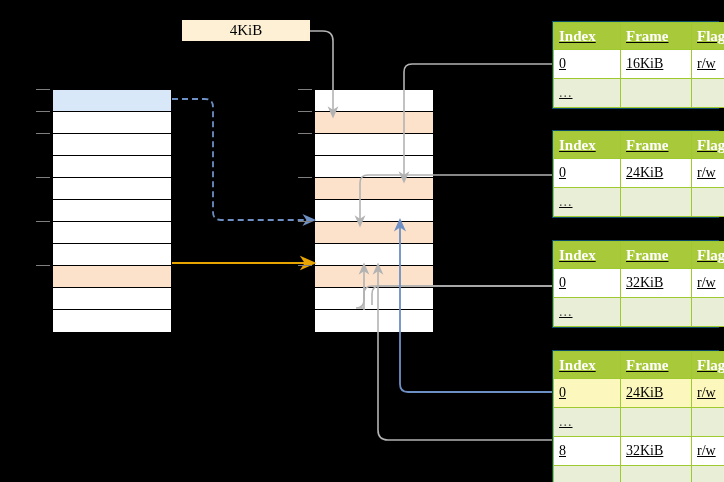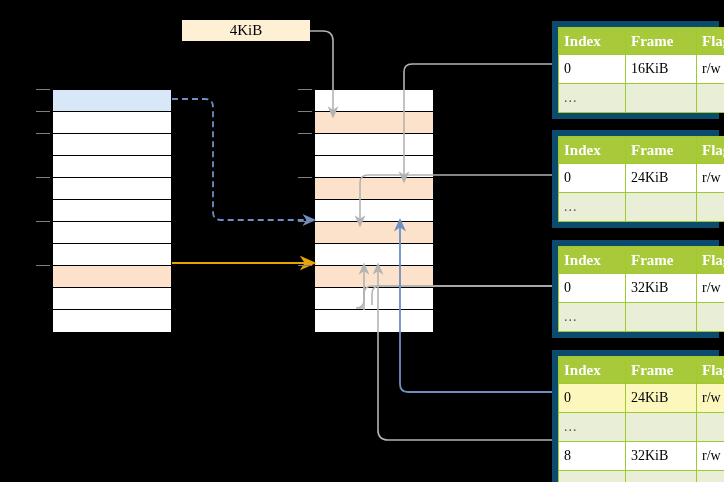--- a/index.html
+++ b/index.html
@@ -19,22 +19,22 @@
   
   .tick{position:absolute;height:1px;width:14px;background:#7f7f7f;}
 
   
   .kib-label{position:absolute;box-sizing:border-box;
              background:#fdf0d5;color:#000;
              font-size:15px;text-align:center;line-height:21px;}
 
   
   .pagetable{position:absolute;box-sizing:border-box;
-             border:6px solid #0c4a6e;background:#0ea5e9;
-             border-collapse:collapse;width:167px;}
+             border:1px solid #0c4a6e;background:#0ea5e9;
+             border-collapse:collapse;width:167px;text-decoration:underline;}
   .pagetable table{border-collapse:collapse;width:100%;table-layout:fixed;}
   .pagetable th{background:#a8c93a;color:#fff;font-weight:bold;
                 font-size:15px;text-align:left;padding:1px 5px;
                 border:1px solid #9ec92f;height:24px;}
   .pagetable td{background:#fff;color:#000;font-size:14px;text-align:left;
                 padding:1px 5px;border:1px solid #9ec92f;height:26px;
                 overflow:hidden;white-space:nowrap;}
   .pagetable tr.ellipsis td{background:#e9efd6;color:#555;letter-spacing:1px;}
   .pagetable td.hl{background:#fcf7bd;}
   .col-index{width:56px;}

